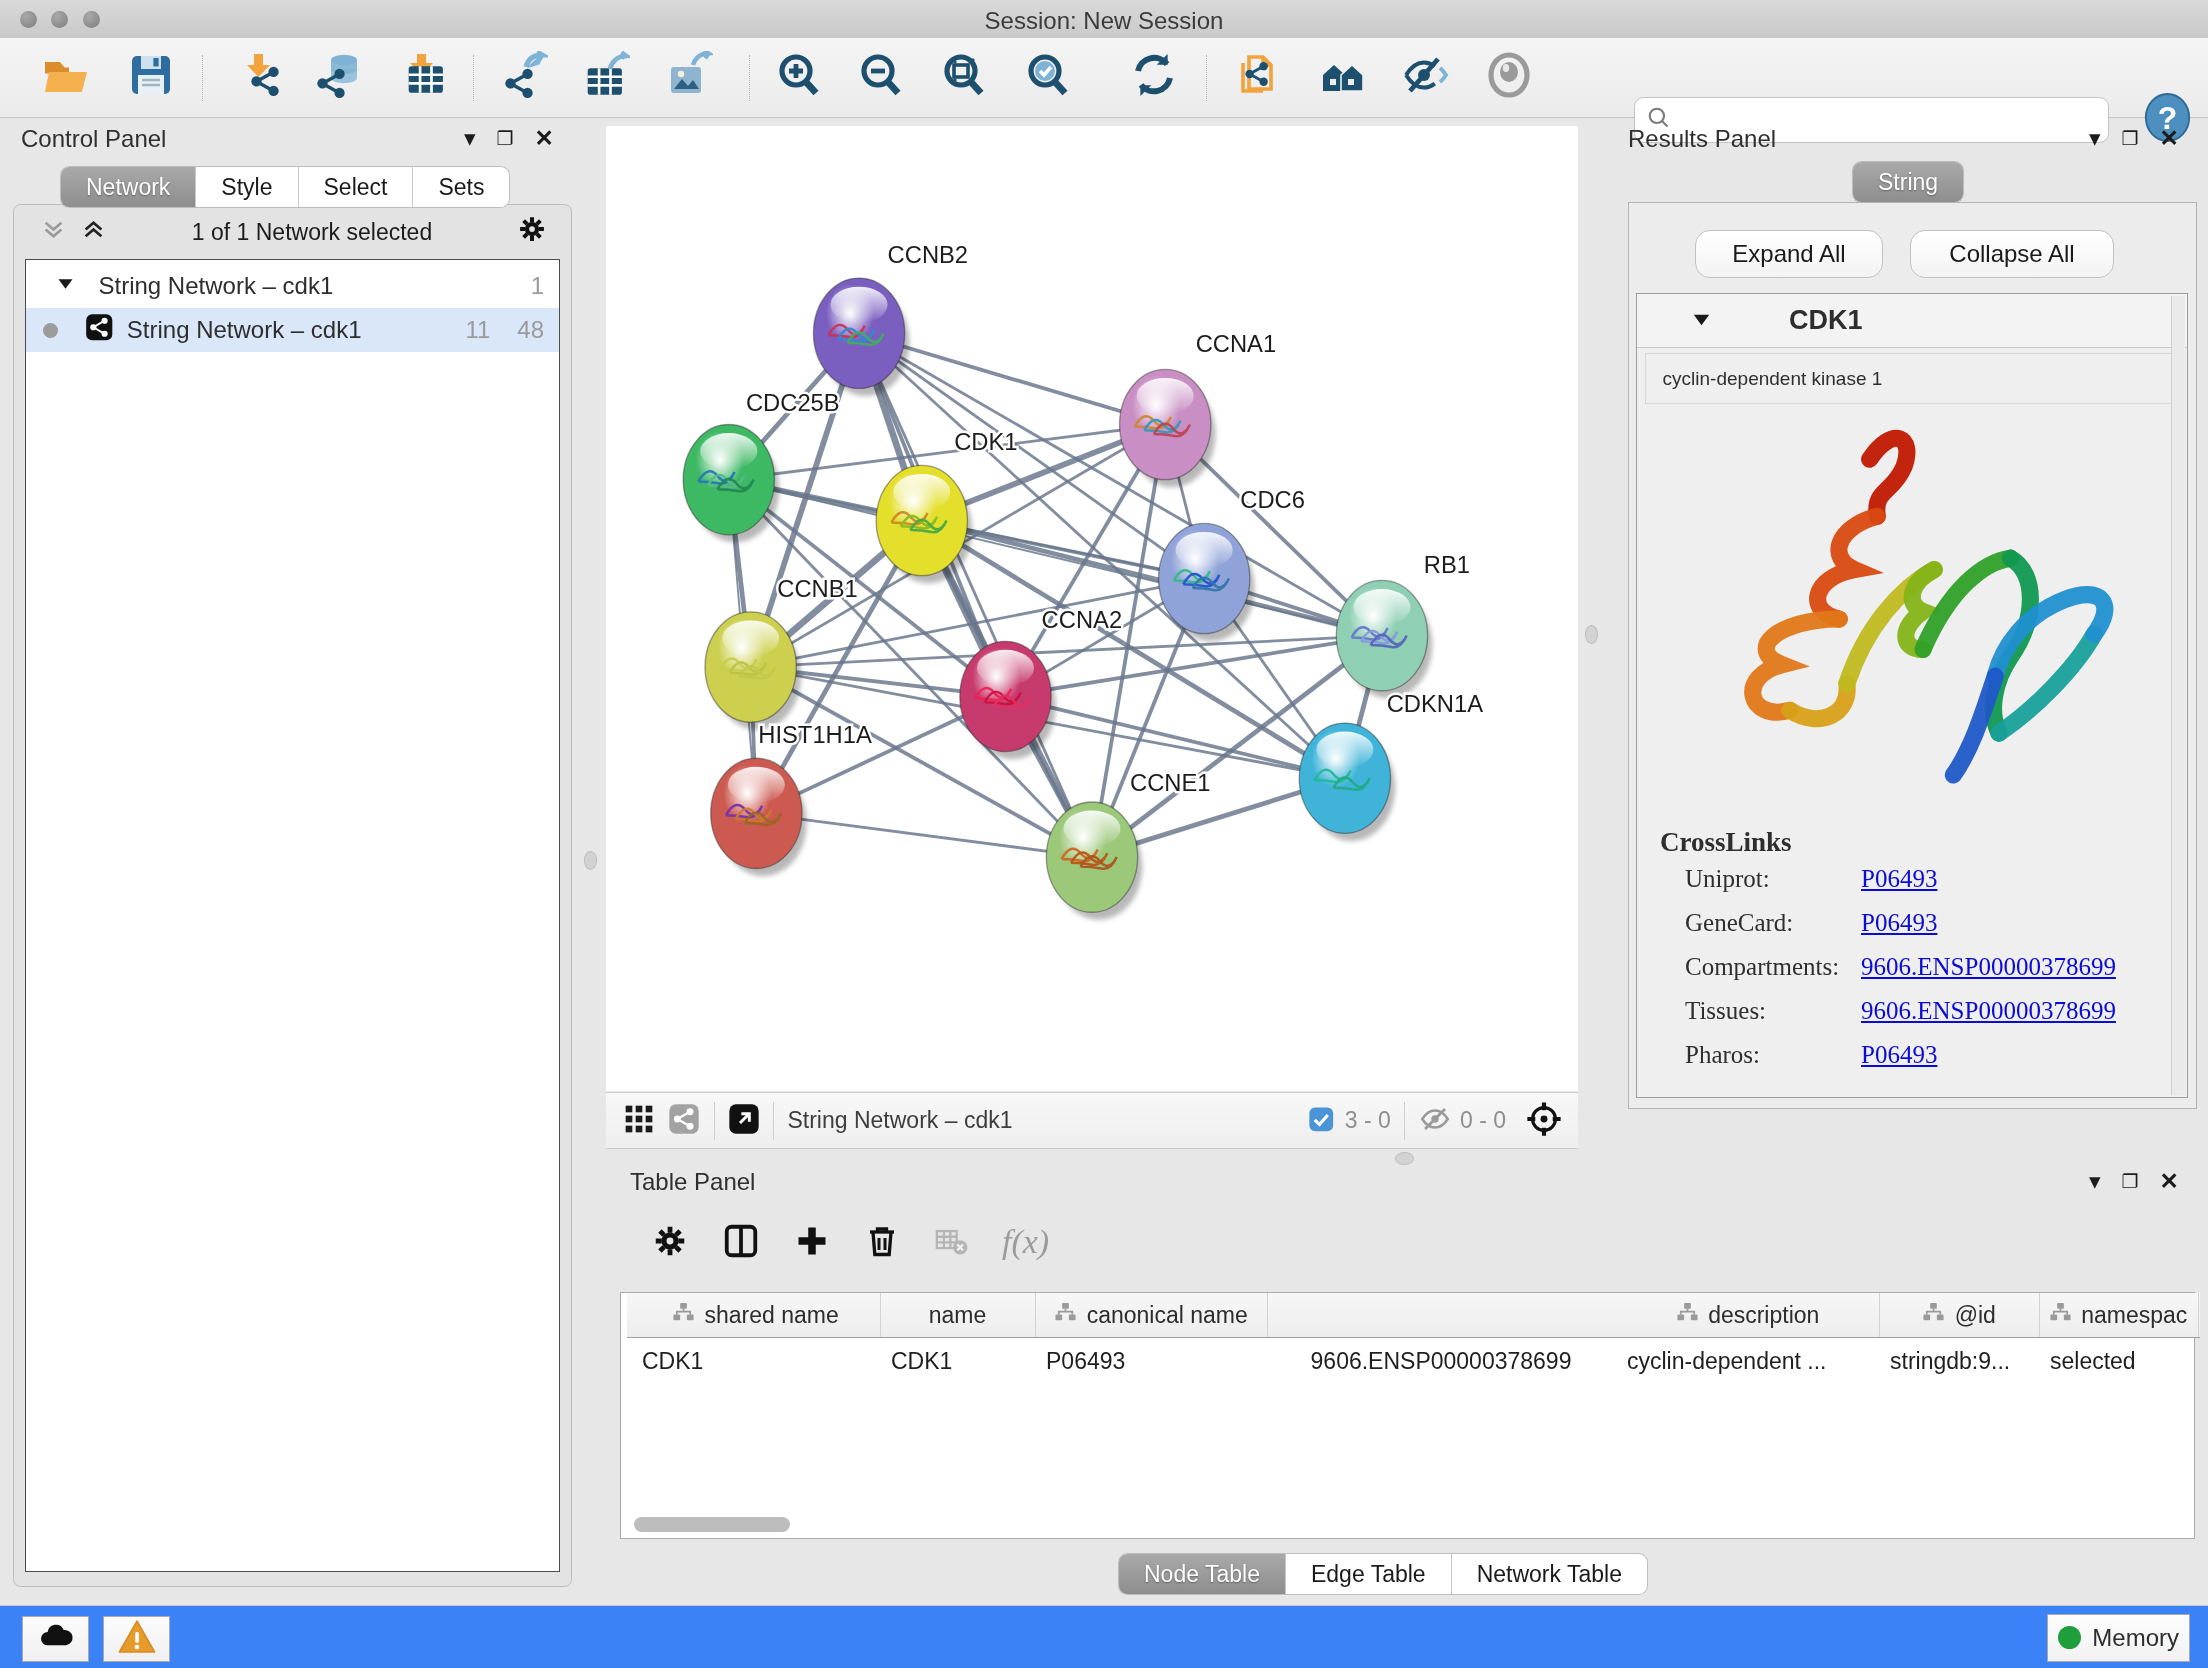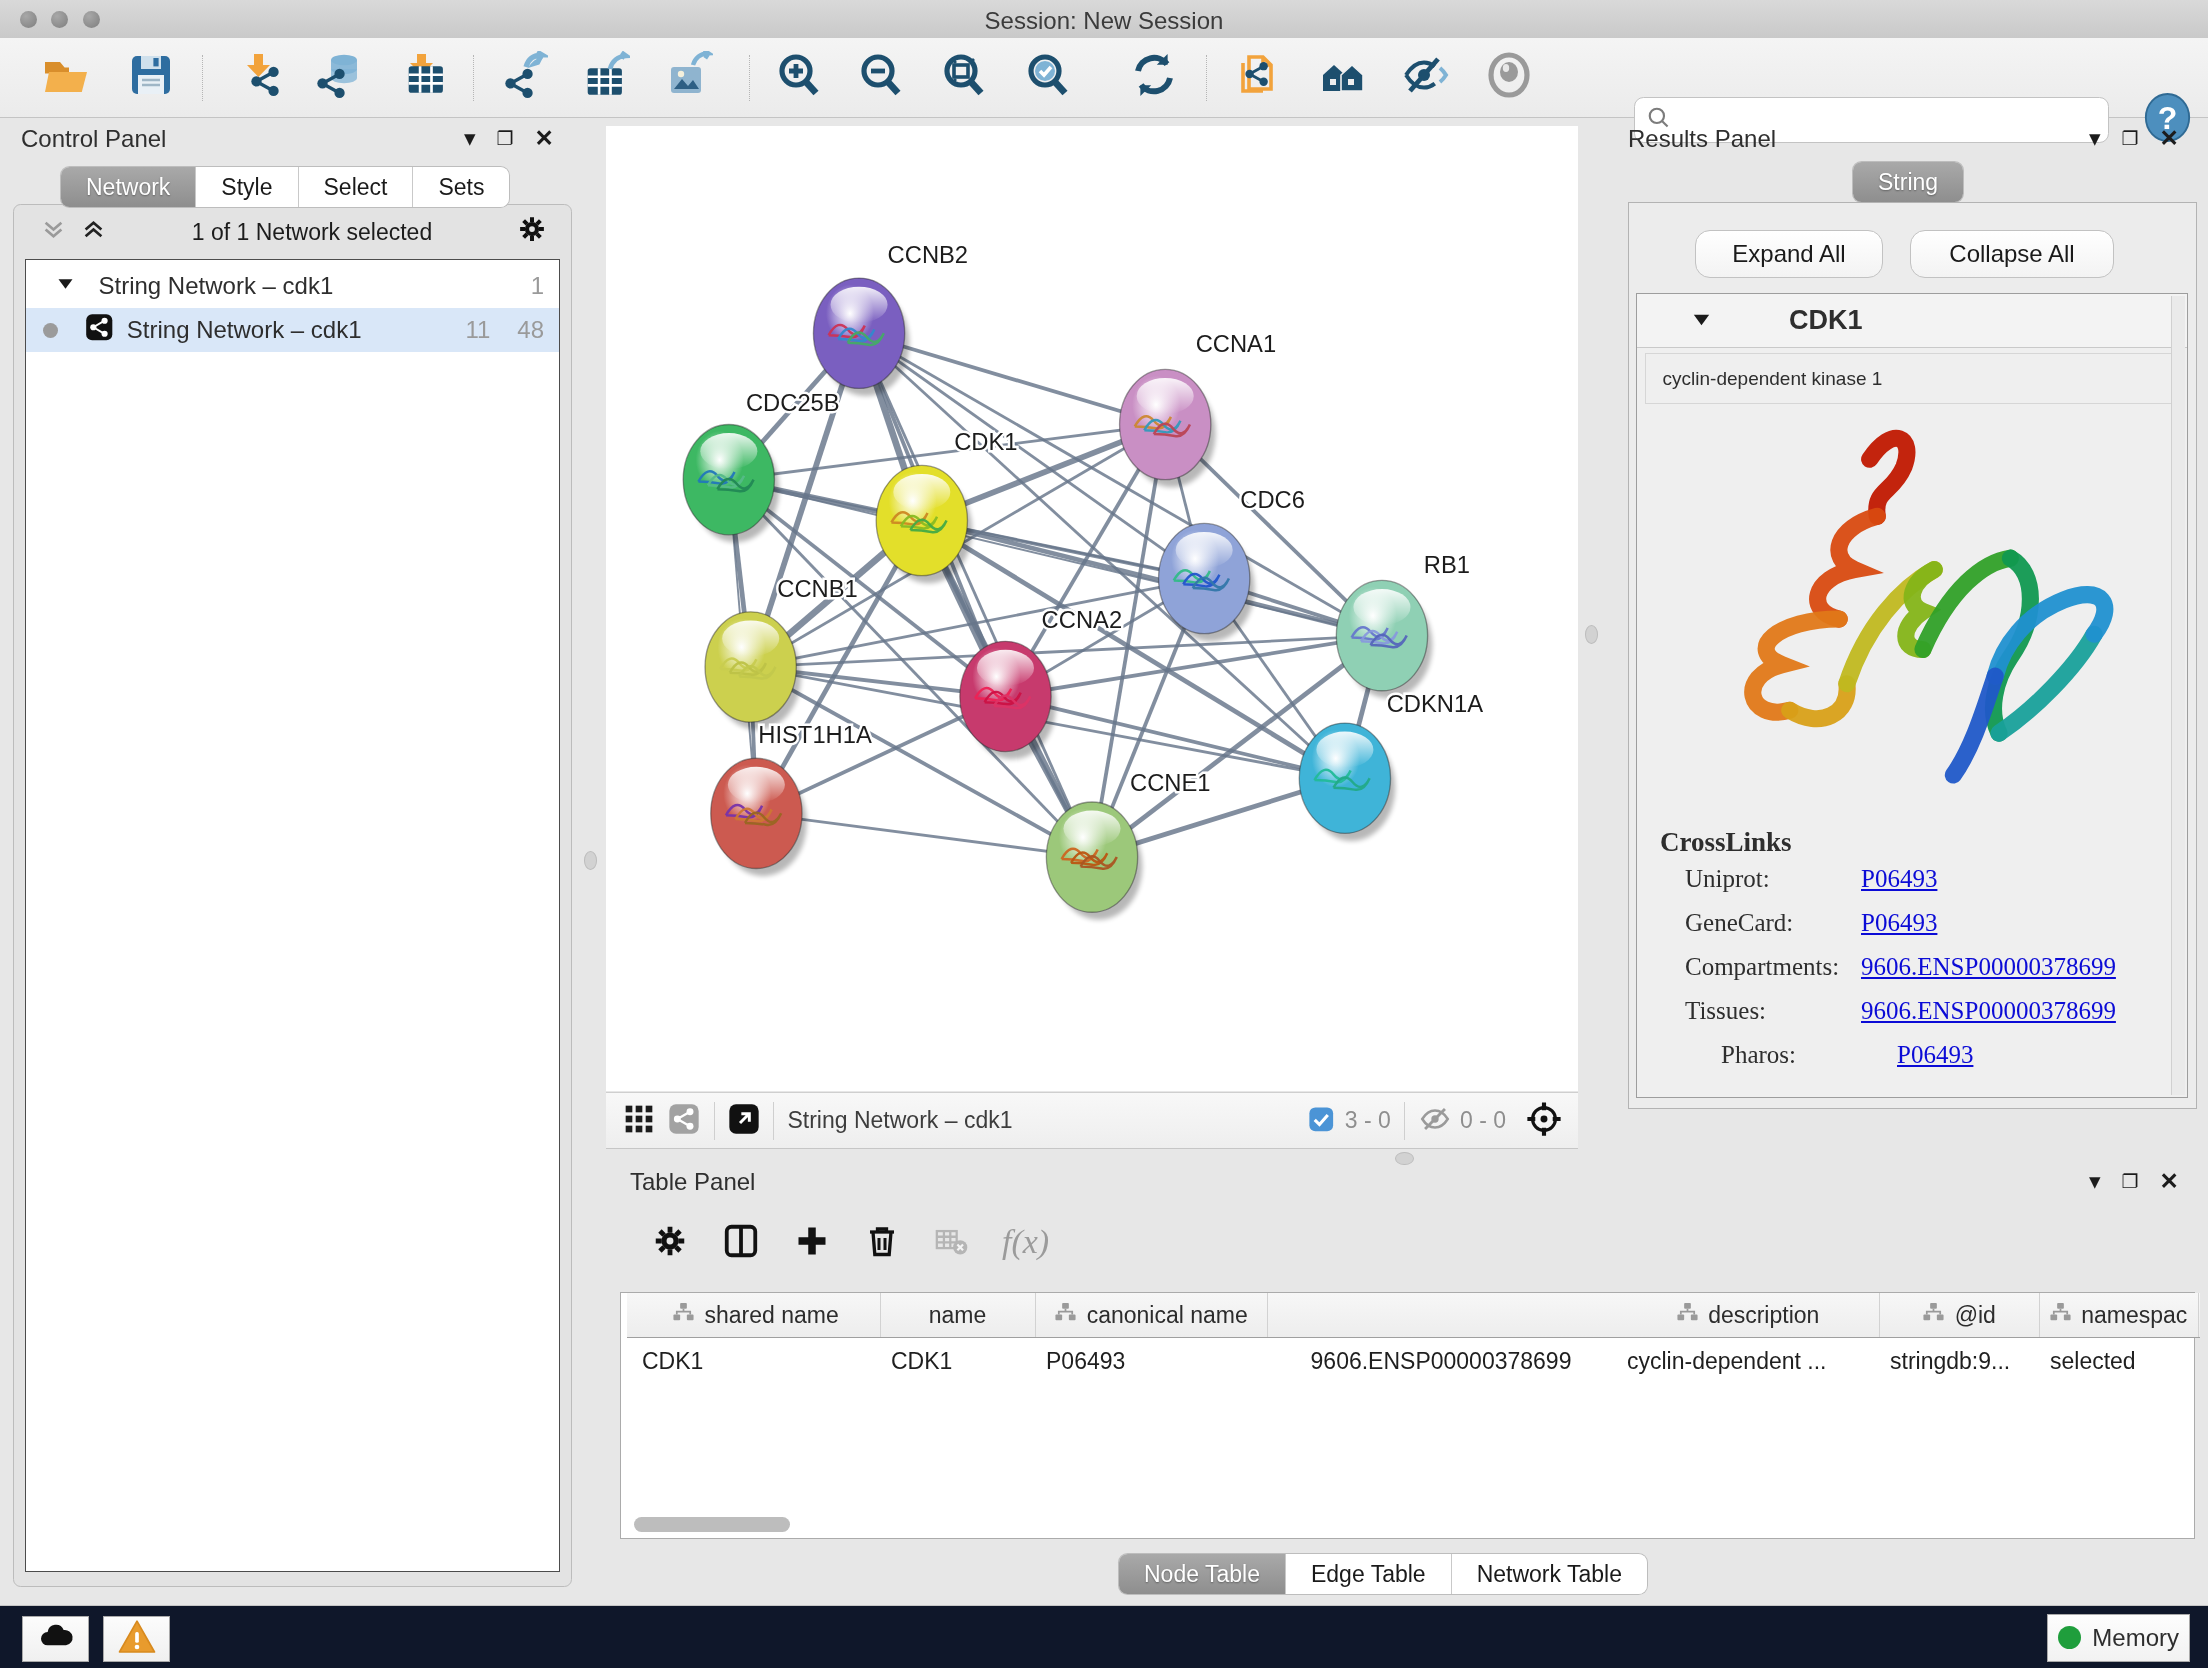--- a/index.html
+++ b/index.html
@@ -61,21 +61,21 @@
     padding-left:32px;}
   #node-table{left:620px;top:1292px;width:1573px;height:245px;background:#fff;border:1px solid #ababab;}
   #nt-header{position:absolute;left:6px;top:0;width:100%;height:44px;background:linear-gradient(#f7f7f7,#ededed);
     border-bottom:1.9px solid #9f9f9f;}
   .th{position:absolute;top:0;height:44px;display:flex;align-items:center;justify-content:center;
     font-size:23px;color:#2c2c2c;border-right:1px solid #d2d2d2;gap:9.5px;overflow:hidden;}
   .td{position:absolute;top:49px;height:38px;display:flex;align-items:center;font-size:23px;color:#1f1f1f;
     overflow:hidden;white-space:nowrap;}
   #hscroll{position:absolute;left:13.3px;bottom:5.7px;width:156px;height:15px;border-radius:7.6px;background:#bdbdbd;}
   
-  #statusbar{left:0;top:1605px;width:2208px;height:63px;background:#0f172a;border-top:1px solid #c6c6c6;}
+  #statusbar{left:0;top:1605px;width:2208px;height:63px;background:#3b82f6;border-top:1px solid #c6c6c6;}
   .sb-btn{width:65px;height:44px;top:9.5px;background:linear-gradient(#fcfcfc,#f0f0f0);
     border:1.9px solid #a9a9a9;display:flex;align-items:center;justify-content:center;}
   .dot-handle{width:11.4px;height:17px;border-radius:50%;background:#d2d2d2;border:1px solid #bdbdbd;}
 </style>
 </head>
 <body>
 
 <div id="titlebar" class="abs">
   <div class="traffic abs" style="left:20px"></div>
   <div class="traffic abs" style="left:51px"></div>
@@ -670,21 +670,21 @@
       </div>
       <div class="serif" style="display: flex; align-items: baseline; height: 44px; font-size: 25px;">
         <span style="width: 176px;">Compartments:</span>
         <span class="xlink">9606.ENSP00000378699</span>
       </div>
       <div class="serif" style="display: flex; align-items: baseline; height: 44px; font-size: 25px;">
         <span style="width: 176px;">Tissues:</span>
         <span class="xlink">9606.ENSP00000378699</span>
       </div>
       <div class="serif" style="display: flex; align-items: baseline; height: 44px; font-size: 25px;">
-        <span style="width: 176px; margin-left: 36px;">Pharos:</span>
+        <span style="width: 176px;">Pharos:</span>
         <span class="xlink">P06493</span>
       </div>
     </div>
   <div style="position:absolute;right:1.9px;top:1.9px;width:13.3px;height:799px;background:#eaeaea;border-left:1px solid #d0d0d0"></div>
 </div>
 
 <div class="abs" style="left:630px;top:1168px">
   <span class="panel-title">Table Panel</span>
 </div>
 <div class="abs panel-ctrls" style="left:2089px;top:1168px">

